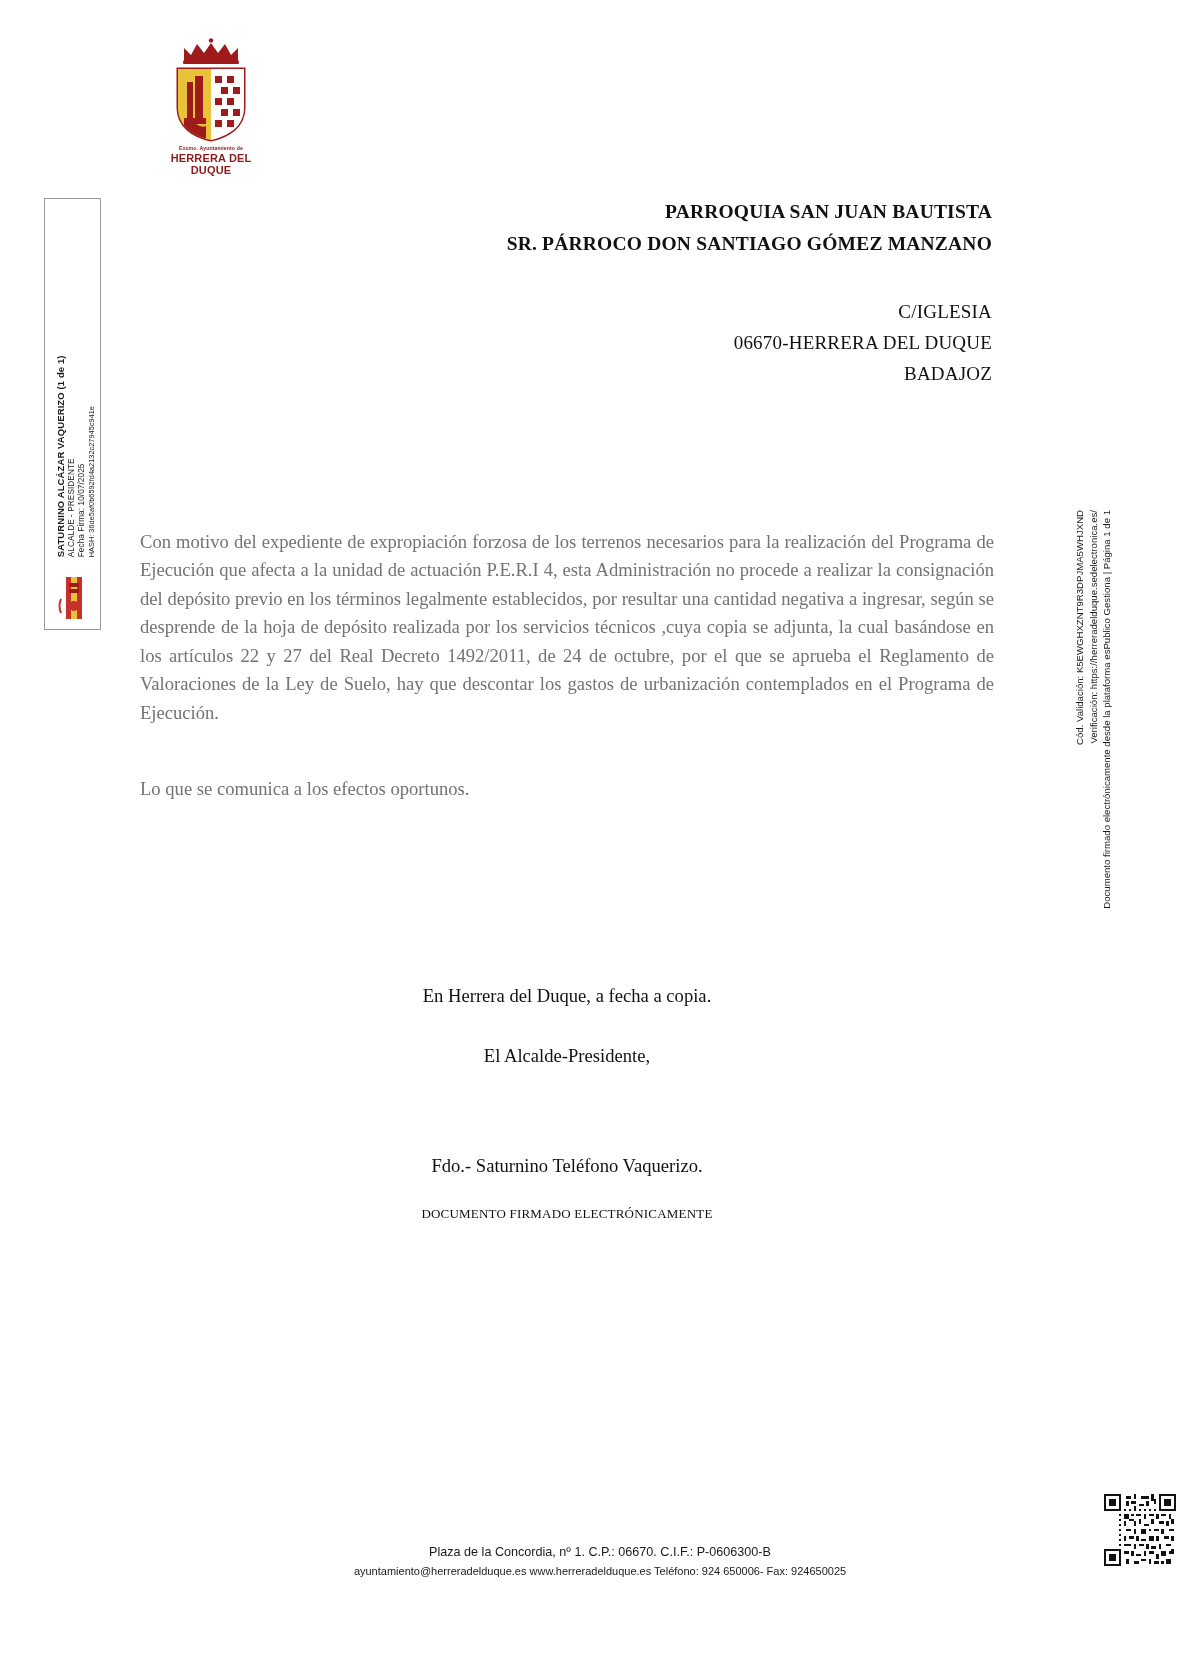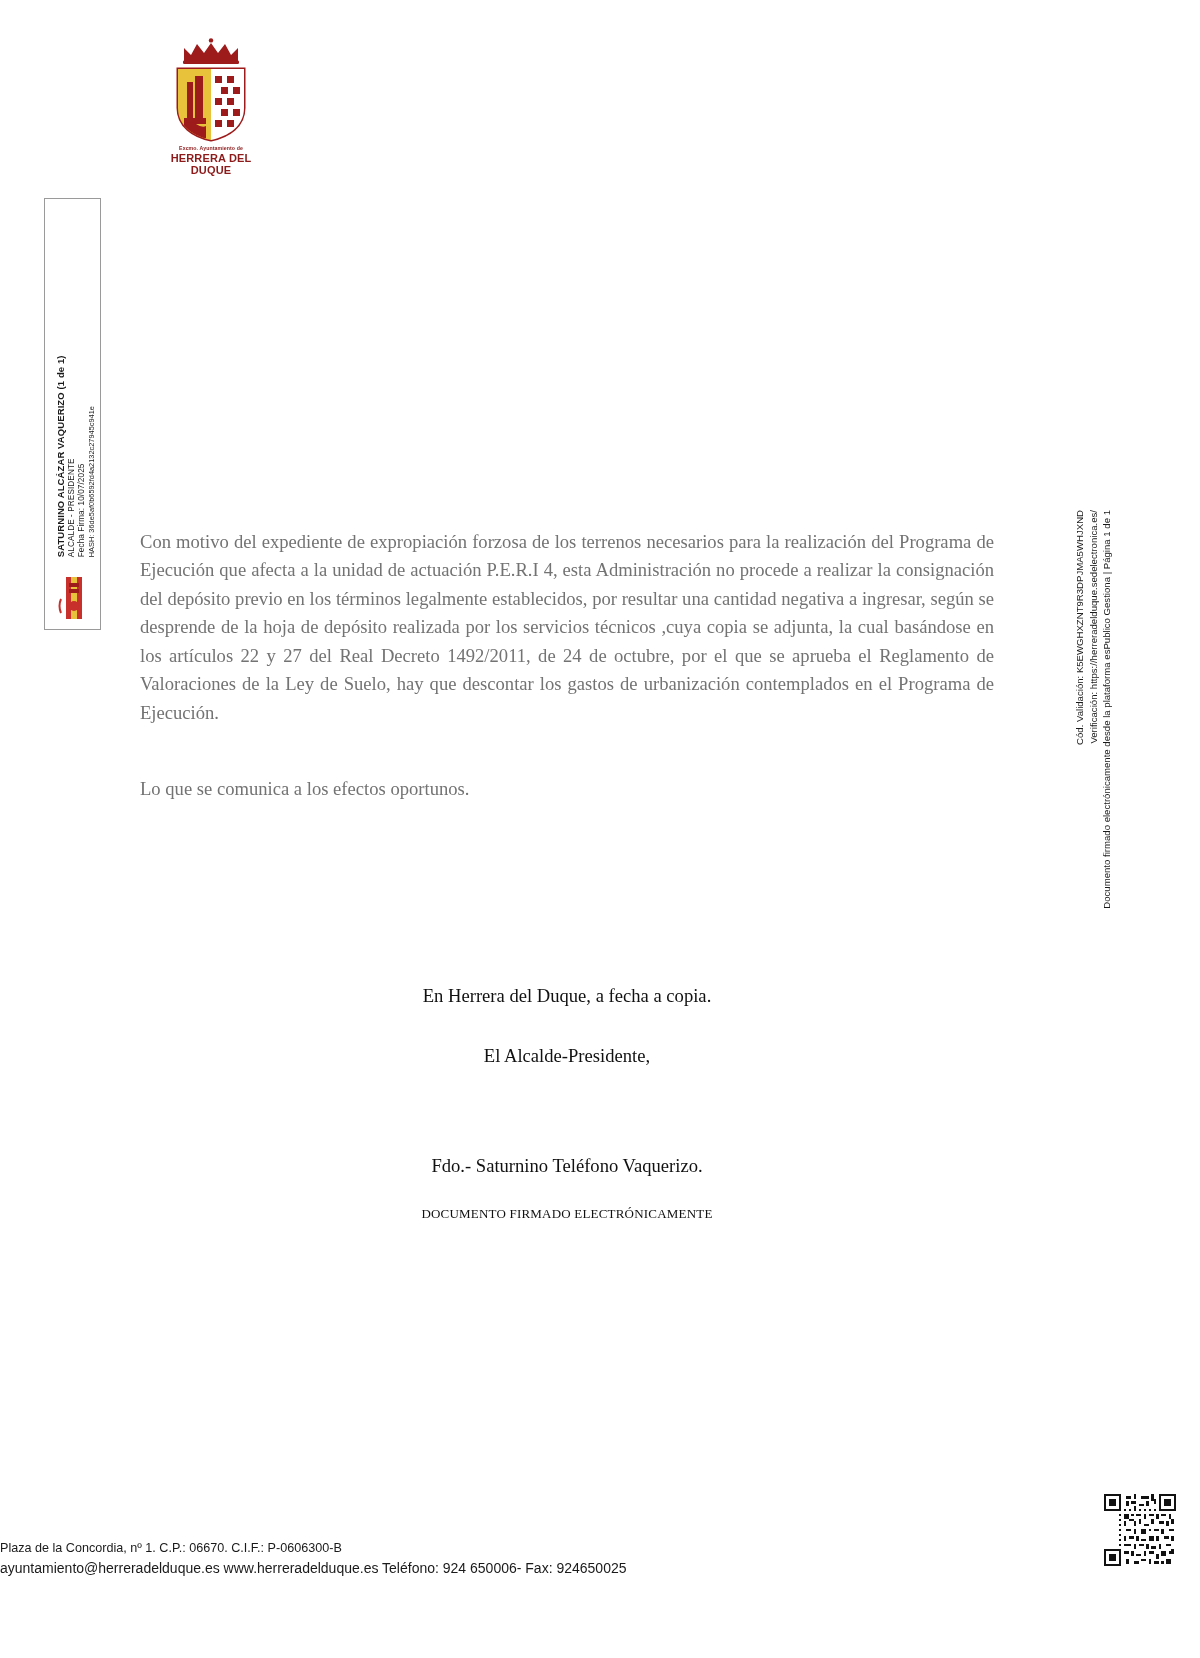--- a/index.html
+++ b/index.html
@@ -87,25 +87,25 @@
   }
   .verify-inner span{display:block;}
 
   
   .qr{
     position:absolute;right:24px;bottom:92px;width:72px;height:72px;
   }
 
   
   .footer{
-    position:absolute;left:0;right:0;bottom:78px;text-align:left;
+    position:absolute;left:0;right:0;bottom:78px;text-align:center;
     font-family:"Liberation Sans", sans-serif;color:#1a1a1a;
   }
   .footer .f1{font-size:12.6px;line-height:1.55;}
-  .footer .f2{font-size:14px;line-height:1.55;}
+  .footer .f2{font-size:11px;line-height:1.55;}
 </style>
 </head>
 <body>
 
 <div class="page">
 
   <div class="logo-block">
     <svg class="crown" width="62" height="26" viewBox="0 0 62 26">
       <circle cx="31" cy="2.4" r="2.2" fill="#9e1b1b"></circle>
       <path d="M4 24 L4 10 L11 17 L17 6 L24 15 L31 5 L38 15 L45 6 L51 17 L58 10 L58 24 Z" fill="#9e1b1b"></path>
@@ -161,20 +161,28 @@
       <rect x="2" y="8" width="42" height="16" rx="2" fill="#e8c23a"></rect>
       <rect x="2" y="8" width="42" height="5" fill="#c7302b"></rect>
       <rect x="2" y="19" width="42" height="5" fill="#c7302b"></rect>
       <circle cx="15" cy="16" r="5" fill="#c7302b"></circle>
       <path d="M8 3 q7 -3 14 0" stroke="#c7302b" stroke-width="2" fill="none"></path>
       <rect x="28" y="11" width="4" height="10" fill="#9e1b1b"></rect>
       <rect x="34" y="11" width="4" height="10" fill="#9e1b1b"></rect>
     </svg>
   </div>
 
+  <div class="addressee">
+    <div class="ln-b">PARROQUIA SAN JUAN BAUTISTA</div>
+    <div class="ln-b">SR. PÁRROCO DON SANTIAGO GÓMEZ MANZANO</div>
+    <div class="gap"></div>
+    <div class="ln">C/IGLESIA</div>
+    <div class="ln">06670-HERRERA DEL DUQUE</div>
+    <div class="ln">BADAJOZ</div>
+  </div>
 
   <div class="body-area">
     <p class="para">Con motivo del expediente de expropiación forzosa de los terrenos necesarios para la realización del Programa de Ejecución que afecta a la unidad de actuación P.E.R.I 4, esta Administración no procede a realizar la consignación del depósito previo en los términos legalmente establecidos, por resultar una cantidad negativa a ingresar, según se desprende de la hoja de depósito realizada por los servicios técnicos ,cuya copia se adjunta,   la cual basándose en los artículos 22 y 27 del Real Decreto 1492/2011, de 24 de octubre, por el que se aprueba el Reglamento de Valoraciones de la Ley de Suelo, hay que descontar los gastos de urbanización contemplados en el Programa de Ejecución.</p>
     <p class="para">Lo que se comunica a los efectos oportunos.</p>
   </div>
 
   <div class="sig">
     <div class="l-place">En Herrera del Duque, a fecha a copia.</div>
     <div class="sp1"></div>
     <div class="l-role">El Alcalde-Presidente,</div>

